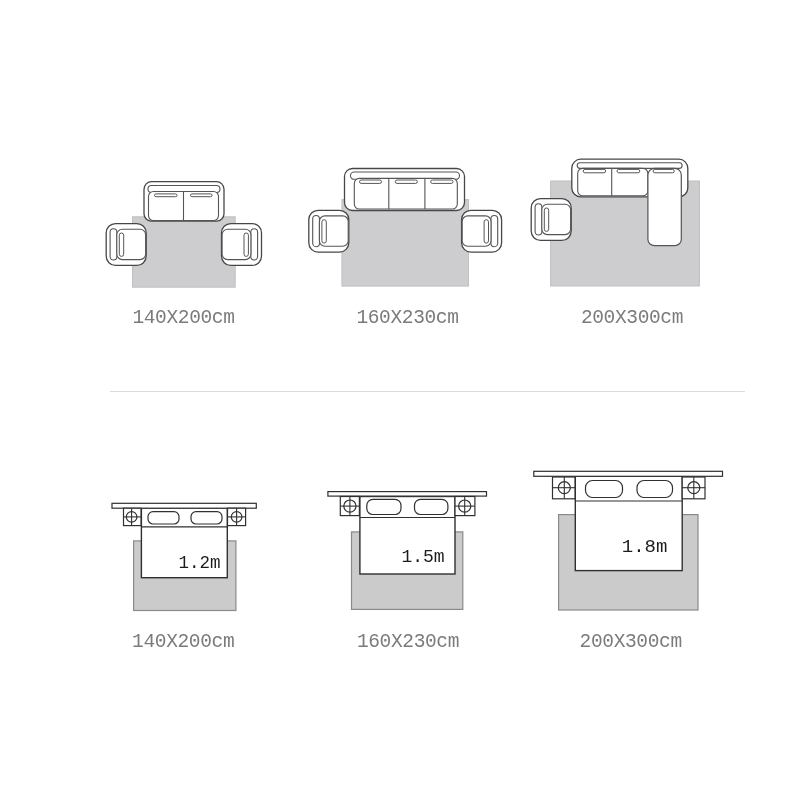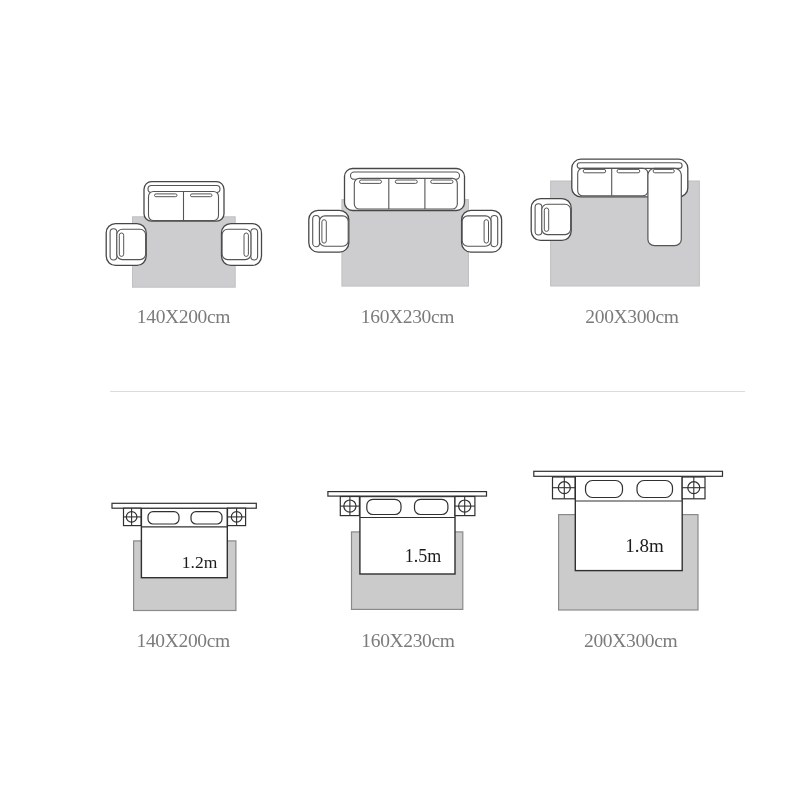--- a/index.html
+++ b/index.html
@@ -1,16 +1,16 @@
 <!DOCTYPE html>
 <html><head>
 <meta charset="utf-8">
 <style>
   html,body{margin:0;padding:0;background:#ffffff;}
-  .page{width:636px;height:800px;position:relative;font-family:Liberation Serif, serif;}
+  .page{width:636px;height:800px;position:relative;font-family:Liberation Mono, monospace;}
   svg{display:block;}
 </style>
 </head>
 <body>
 <div class="page">
 <svg width="800" height="800" viewBox="0 0 800 800">
 <defs>
 
 <g id="chair">
   <rect x="0" y="0" width="40" height="41.8" rx="9.3" fill="#ffffff" stroke="#474747" stroke-width="1.3"></rect>

